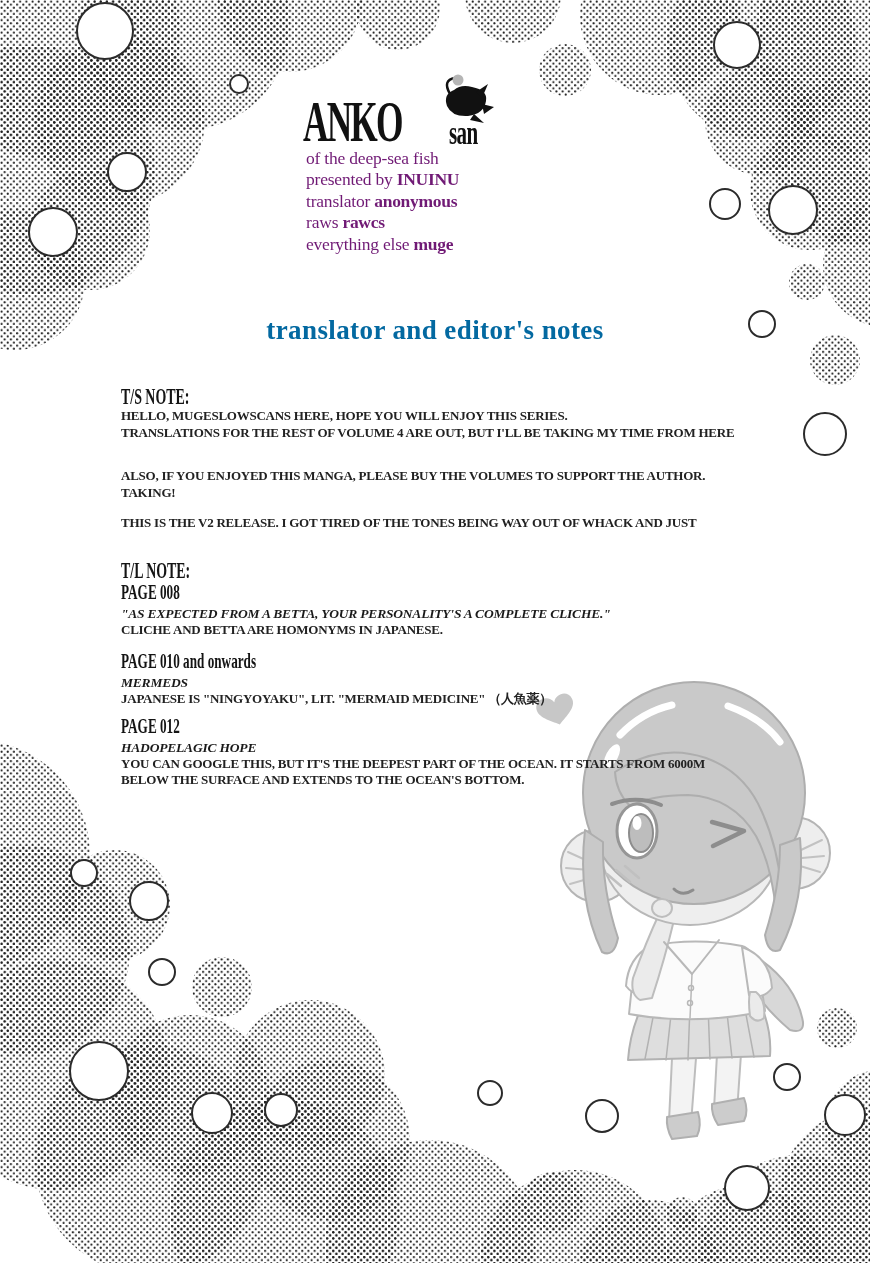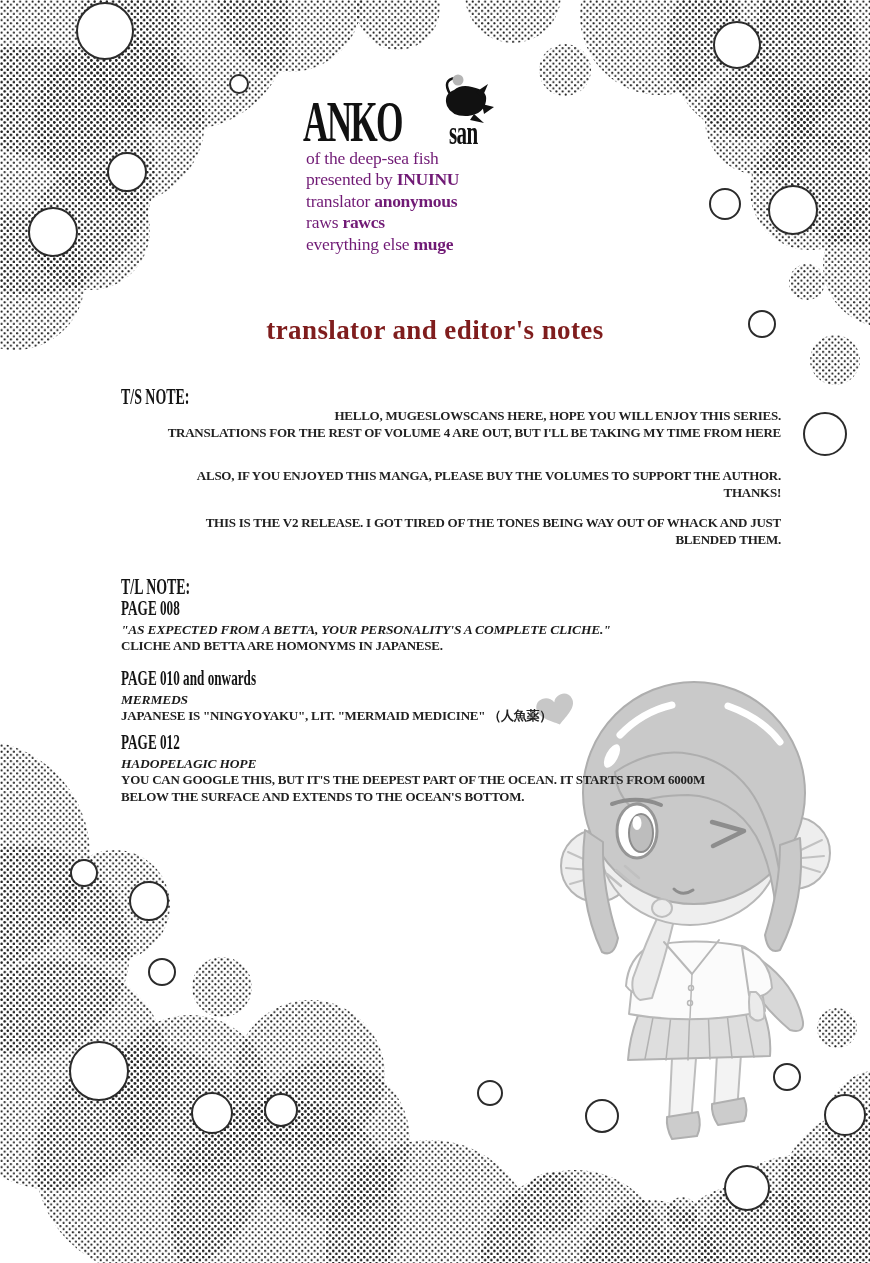--- a/index.html
+++ b/index.html
@@ -16,32 +16,32 @@
     letter-spacing:-3px;transform:scaleX(0.62);transform-origin:left top;white-space:nowrap;color:#111;}
   .logo-san{left:449px;top:118px;font-size:34px;line-height:30px;font-weight:700;
     letter-spacing:-1px;transform:scaleX(0.62);transform-origin:left top;white-space:nowrap;color:#111;}
   .fish{left:420px;top:74px;width:74px;height:52px;}
   .logo-credits{left:306px;top:148px;font-size:17.5px;line-height:21.4px;
     letter-spacing:-0.2px;color:#701a75;white-space:nowrap;}
   .logo-credits b{font-weight:700;letter-spacing:-0.3px;}
 
   
   .page-heading{left:0;top:315px;width:870px;text-align:center;font-size:27px;
-    font-weight:700;letter-spacing:0.4px;color:#7f1d1d;}
+    font-weight:700;letter-spacing:0.4px;color:#0369a1;}
 
   
   .notes{left:121px;top:386px;width:660px;white-space:nowrap;}
   .note-h{font-size:24px;font-weight:700;line-height:20px;height:20px;
     transform:scaleX(0.58);transform-origin:left bottom;color:#141414;}
   .sub-h{font-size:22px;font-weight:700;line-height:20px;height:20px;
     transform:scaleX(0.60);transform-origin:left bottom;color:#141414;}
   .nl{font-size:13px;font-weight:700;line-height:16.5px;letter-spacing:-0.25px;color:#222;}
   .term{font-size:13.5px;font-weight:700;font-style:italic;line-height:17px;
     letter-spacing:-0.2px;margin-top:3px;color:#1a1a1a;}
-  .para{margin-top:2px;text-align:right;}
+  .para{margin-top:2px;}
   .p2{margin-top:27px;}
   .p3{margin-top:14px;}
   .tl{margin-top:28px;}
   .entry{margin-top:2px;}
   .e2{margin-top:13px;}
   .e3{margin-top:8px;}
 </style>
 </head>
 <body>
 
@@ -200,25 +200,24 @@
   <div class="txt page-heading">translator and editor's notes</div>
 
   <div class="txt notes">
     <div class="note-h">T/S NOTE:</div>
     <div class="para">
       <div class="nl">HELLO, MUGESLOWSCANS HERE, HOPE YOU WILL ENJOY THIS SERIES.</div>
       <div class="nl">TRANSLATIONS FOR THE REST OF VOLUME 4 ARE OUT, BUT I'LL BE TAKING MY TIME FROM HERE</div>
     </div>
     <div class="para p2">
       <div class="nl">ALSO, IF YOU ENJOYED THIS MANGA, PLEASE BUY THE VOLUMES TO SUPPORT THE AUTHOR.</div>
-      <div class="nl">THANKS!</div>
+      <div class="nl">TAKING!</div>
     </div>
     <div class="para p3">
       <div class="nl">THIS IS THE V2 RELEASE. I GOT TIRED OF THE TONES BEING WAY OUT OF WHACK AND JUST</div>
-      <div class="nl">BLENDED THEM.</div>
     </div>
 
     <div class="note-h tl">T/L NOTE:</div>
     <div class="entry">
       <div class="sub-h">PAGE 008</div>
       <div class="term">"AS EXPECTED FROM A BETTA, YOUR PERSONALITY'S A COMPLETE CLICHE."</div>
       <div class="nl">CLICHE AND BETTA ARE HOMONYMS IN JAPANESE.</div>
     </div>
     <div class="entry e2">
       <div class="sub-h">PAGE 010 and onwards</div>

